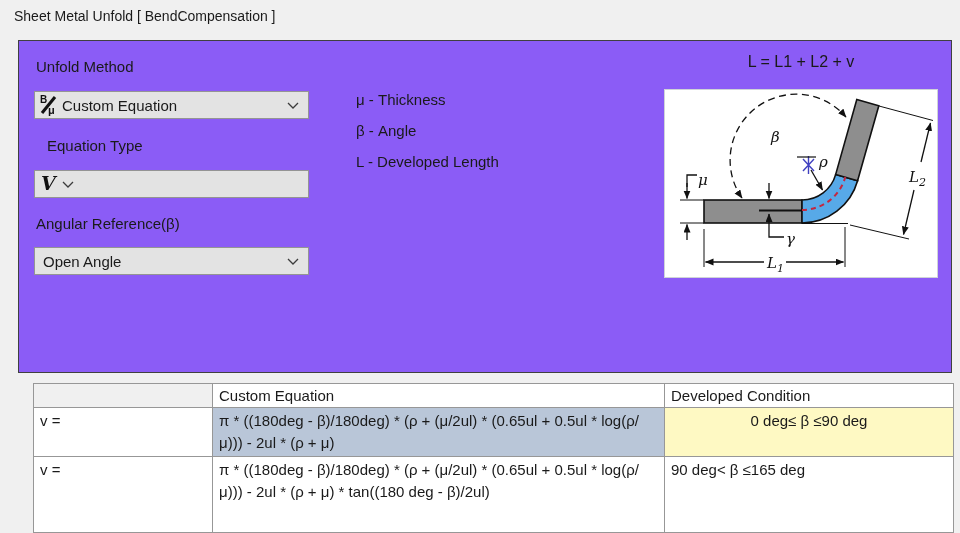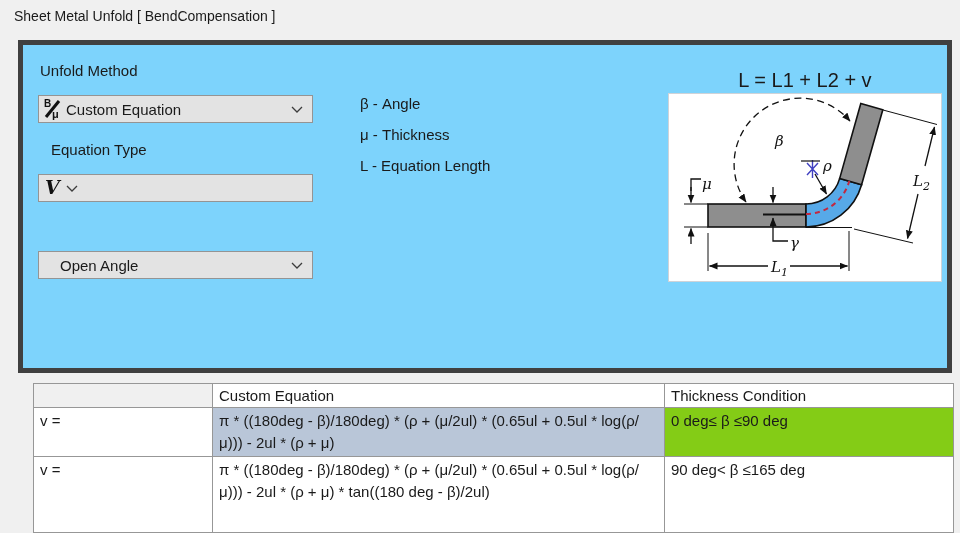--- a/index.html
+++ b/index.html
@@ -13,54 +13,54 @@
   }
   .abs { position:absolute; }
 
   #window-title {
     left:14px; top:8px;
     font-size:14px;
   }
 
   #main-panel {
     left:18px; top:40px; width:934px; height:333px;
-    background:#7dd3fc;
-    border:5px solid #404040;
+    background:#8b5cf6;
+    border:1px solid #404040;
   }
 
   .field-label { font-size:15px; }
   #lbl-unfold   { left:17px; top:17px; }
   #lbl-eqtype   { left:28px; top:96px; }
   #lbl-angref   { left:17px; top:174px; }
 
   .dropdown {
     left:15px; width:275px; height:28px;
     background:#e3e3e3;
     border:1px solid #949494;
     display:flex; align-items:center;
     font-size:15px;
     cursor:default;
   }
   #dd-unfold  { top:50px; }
   #dd-eqtype  { top:129px; }
   #dd-angref  { top:206px; }
   .dd-icon { width:24px; height:22px; margin-left:3px; flex:0 0 auto; }
-  .dd-noicon { padding-left:21px; }
+  .dd-noicon { padding-left:8px; }
   .dd-text { flex:1 1 auto; white-space:nowrap; overflow:hidden; }
   .dd-chevron { flex:0 0 auto; margin-right:9px; }
 
   #symbol-list {
     left:337px; top:47px; width:230px;
     font-size:15px;
   }
   #symbol-list .sym-item { height:31px; line-height:24px; }
 
   #formula-title {
-    left:645px; top:24px; width:274px;
-    text-align:center; font-size:20px;
+    left:645px; top:12px; width:274px;
+    text-align:center; font-size:16px;
   }
 
   #diagram-box { left:645px; top:48px; width:274px; height:189px; }
   .dlabel {
     font-family:"DejaVu Serif", serif;
     font-style:italic;
     font-size:15px;
     fill:#111;
   }
 
@@ -110,31 +110,32 @@
   <div class="abs field-label" id="lbl-eqtype">Equation Type</div>
   <div class="abs dropdown" id="dd-eqtype">
     <svg class="dd-icon" viewBox="0 0 24 22">
       <text x="3" y="17" font-size="19" font-weight="bold" font-style="italic" font-family="DejaVu Serif, serif" fill="#111">V</text>
     </svg>
     <svg class="dd-chevron" width="12" height="7" viewBox="0 0 12 7">
       <polyline points="1,1 6,6 11,1" fill="none" stroke="#3c3c3c" stroke-width="1.3"></polyline>
     </svg>
   </div>
 
+  <div class="abs field-label" id="lbl-angref">Angular Reference(β)</div>
   <div class="abs dropdown" id="dd-angref">
     <span class="dd-text dd-noicon">Open Angle</span>
     <svg class="dd-chevron" width="12" height="7" viewBox="0 0 12 7">
       <polyline points="1,1 6,6 11,1" fill="none" stroke="#3c3c3c" stroke-width="1.3"></polyline>
     </svg>
   </div>
 
   <div class="abs" id="symbol-list">
+    <div class="sym-item">μ - Thickness</div>
     <div class="sym-item">β - Angle</div>
-    <div class="sym-item">μ - Thickness</div>
-    <div class="sym-item">L - Equation Length</div>
+    <div class="sym-item">L - Developed Length</div>
   </div>
 
   <div class="abs" id="formula-title">L = L1 + L2 + v</div>
 
   <svg class="abs" id="diagram-box" viewBox="0 0 274 189" width="274" height="189">
     <defs>
       <marker id="arw" markerUnits="userSpaceOnUse" markerWidth="10" markerHeight="8" refX="8" refY="3.5" orient="auto">
         <path d="M0,0 L8.5,3.5 L0,7 Z" fill="#111"></path>
       </marker>
       <marker id="arwR" markerUnits="userSpaceOnUse" markerWidth="10" markerHeight="8" refX="8" refY="3.5" orient="auto-start-reverse">
@@ -185,26 +186,26 @@
 <table class="abs" id="equation-table">
   <colgroup>
       <col class="c0">
       <col class="c1">
       <col class="c2">
     </colgroup>
   <tbody>
       <tr class="hdr">
     <th class="corner"></th>
     <th>Custom Equation</th>
-    <th>Thickness Condition</th>
+    <th>Developed Condition</th>
   </tr>
   <tr class="r1">
     <td>v =</td>
     <td style="background-color: rgb(185, 198, 216);">π * ((180deg - β)/180deg) * (ρ + (μ/2ul) * (0.65ul + 0.5ul * log(ρ/μ))) - 2ul * (ρ + μ)</td>
-    <td style="background-color: #84cc16;">0 deg≤ β ≤90 deg</td>
+    <td style="background-color: #fef9c3; text-align: center;">0 deg≤ β ≤90 deg</td>
   </tr>
   <tr class="r2">
     <td>v =</td>
     <td>π * ((180deg - β)/180deg) * (ρ + (μ/2ul) * (0.65ul + 0.5ul * log(ρ/μ))) - 2ul * (ρ + μ) * tan((180 deg - β)/2ul)</td>
     <td>90 deg&lt; β ≤165 deg</td>
   </tr>
 </tbody>
   </table>
 
 </body></html>

